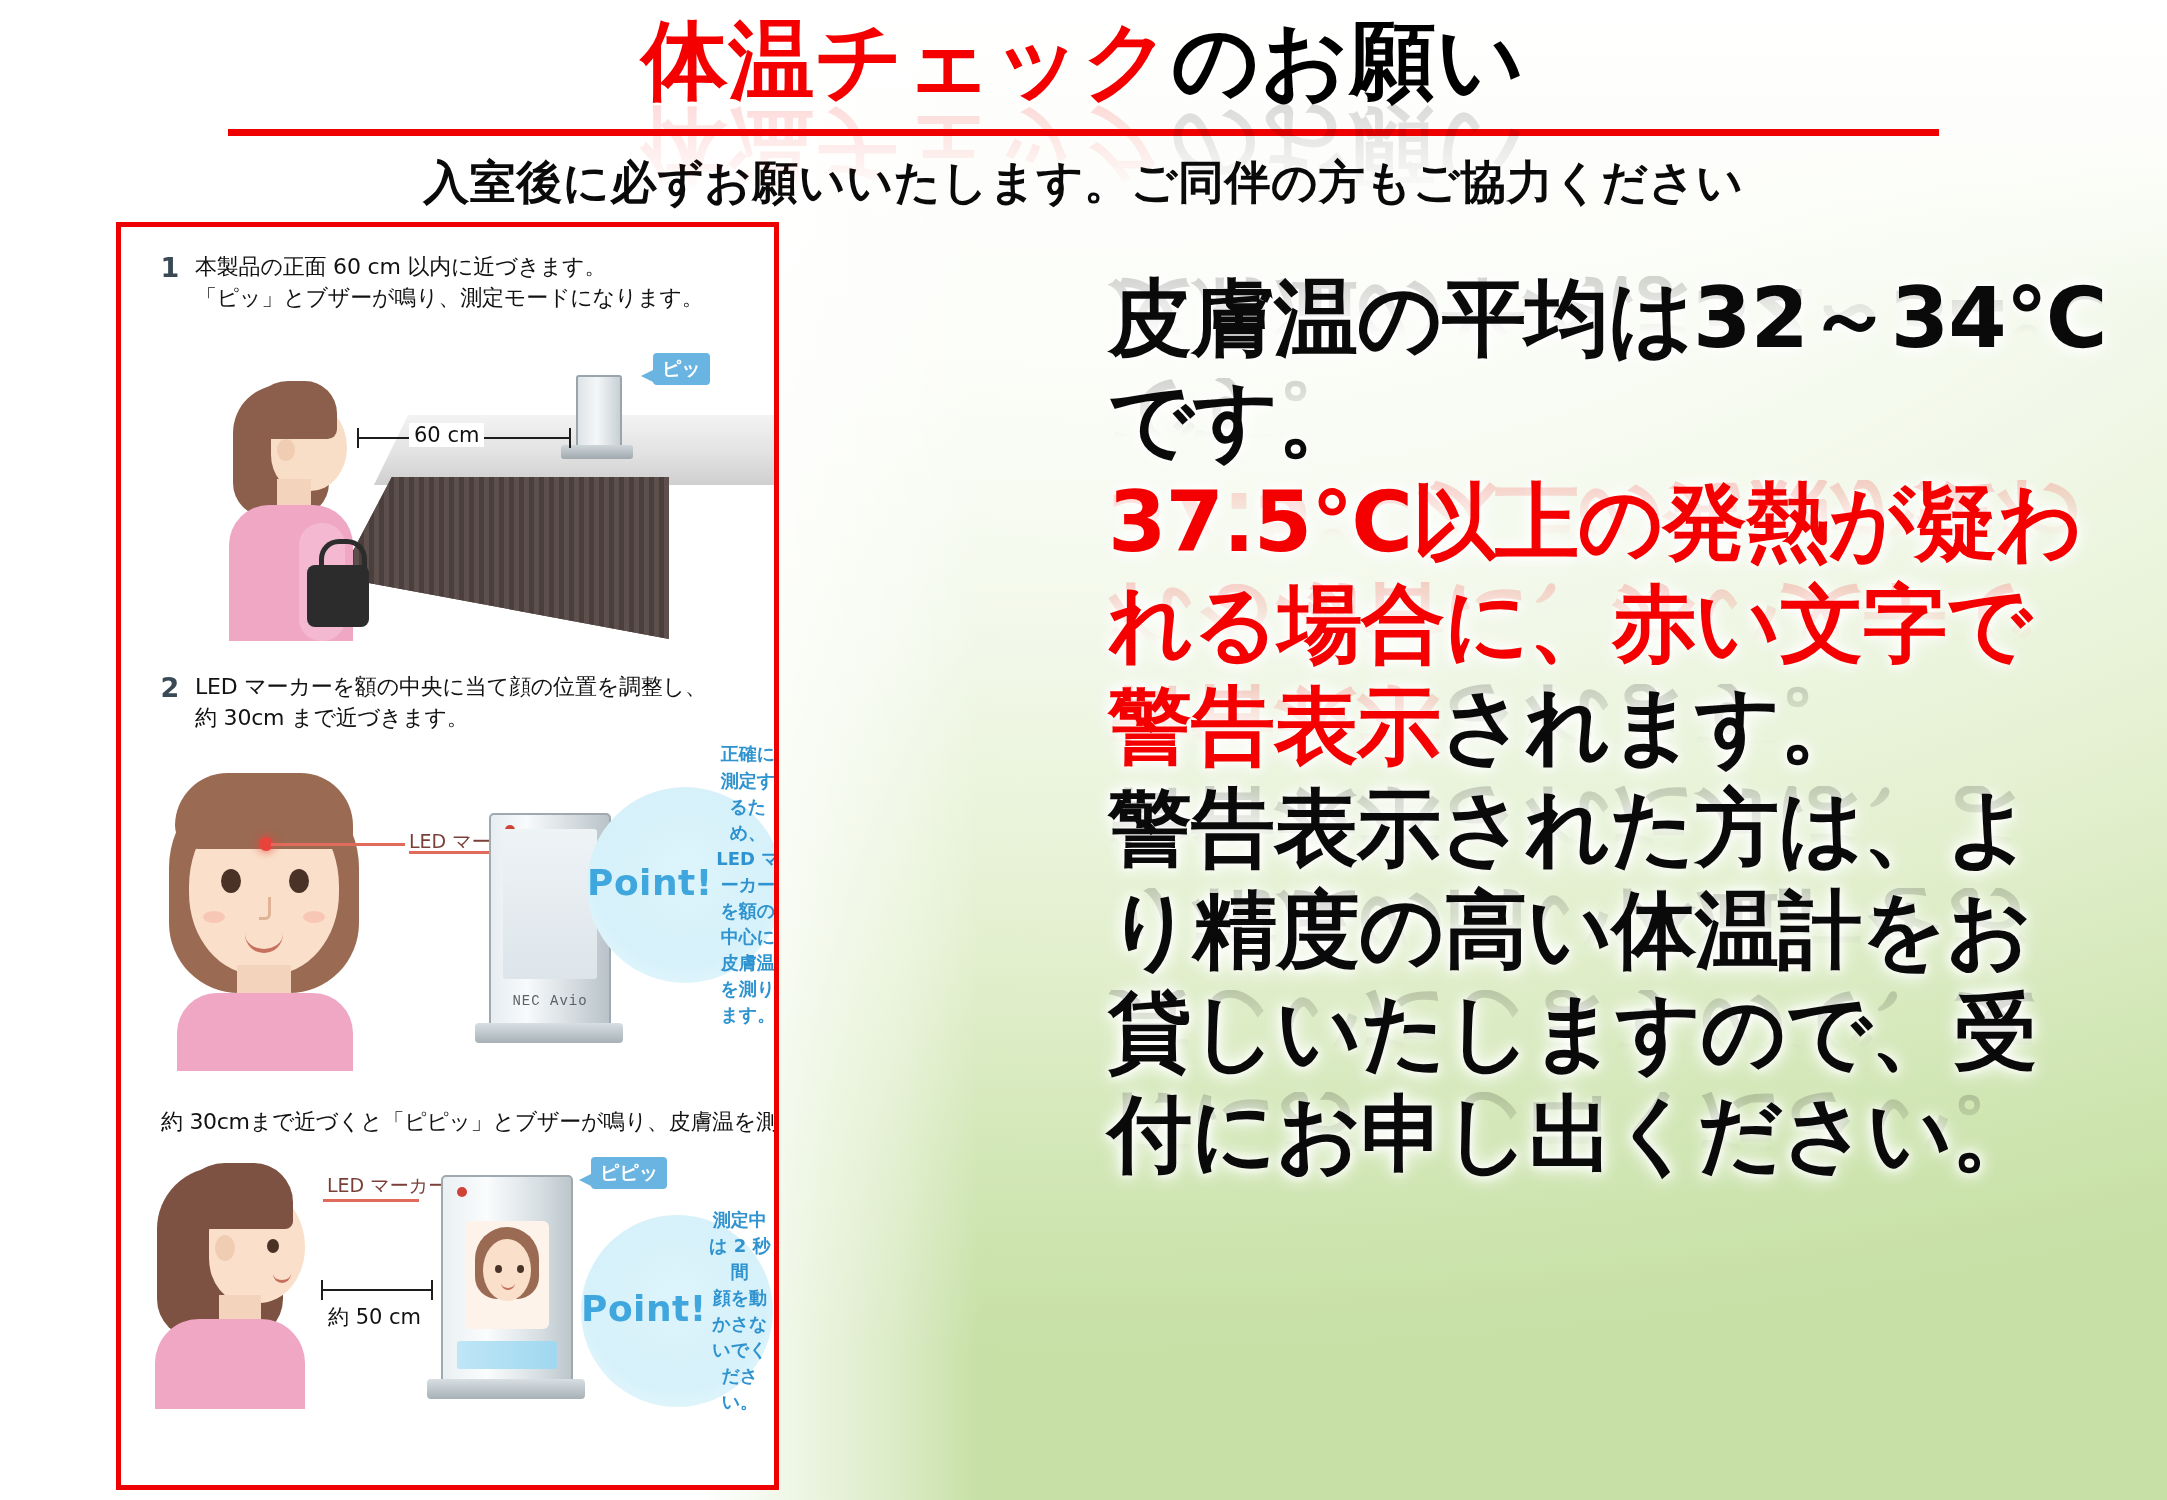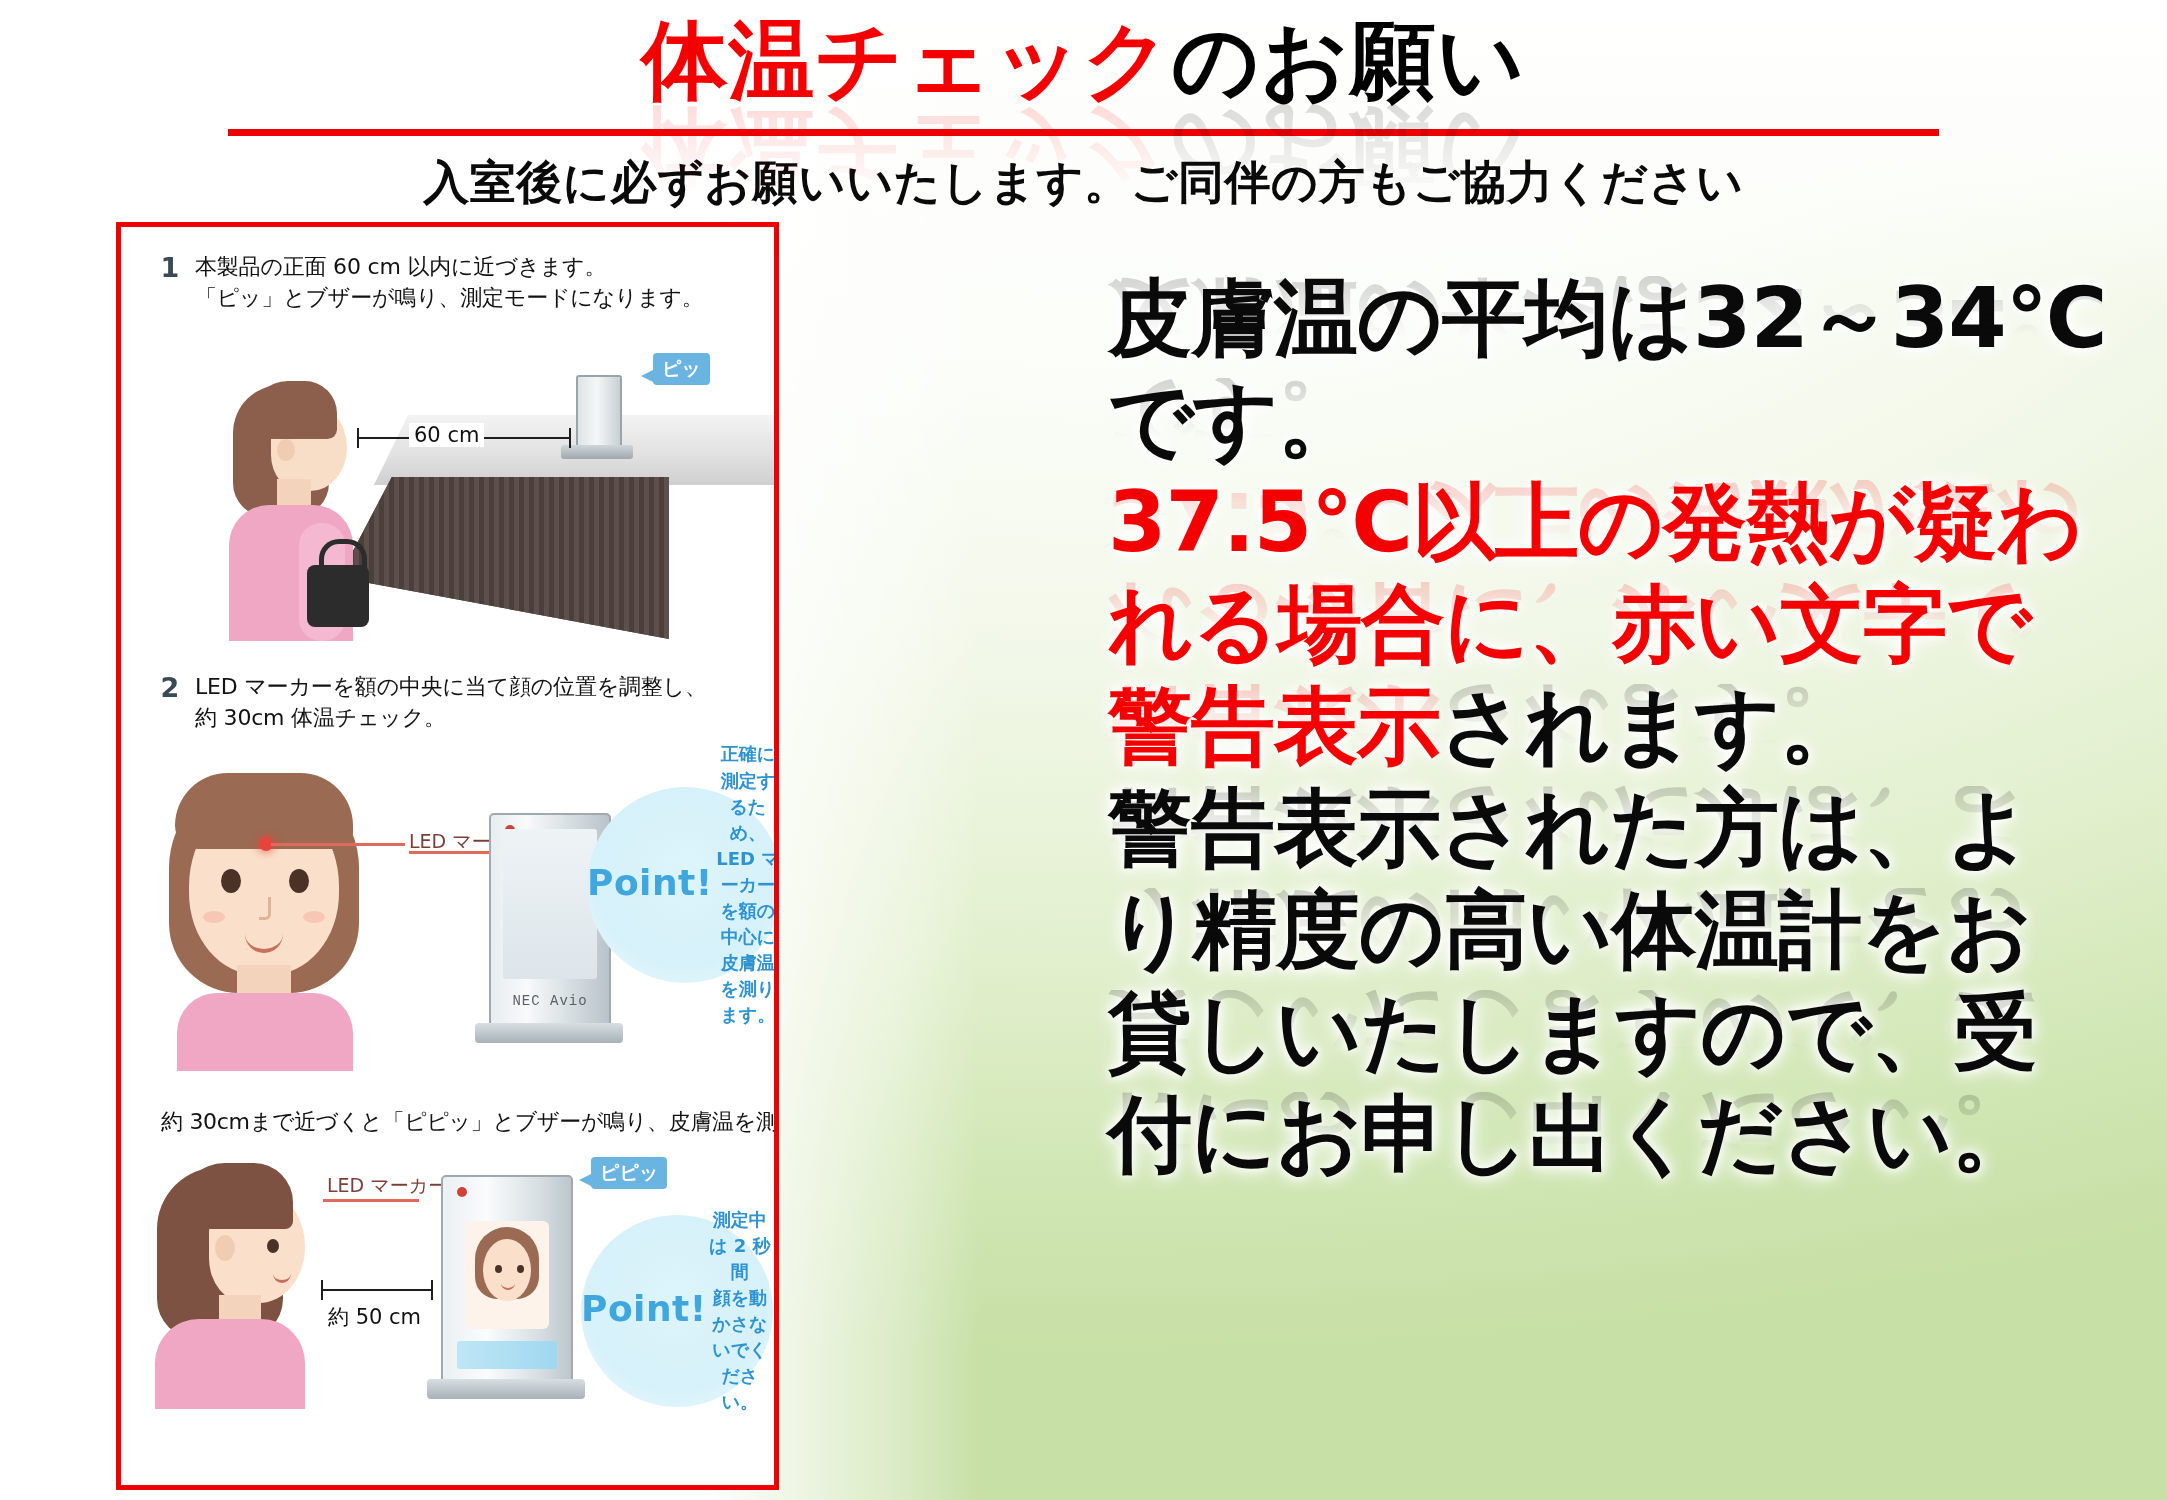--- a/index.html
+++ b/index.html
@@ -582,21 +582,21 @@
 
         <div class="dist-line"></div>
         <div class="dist-label" style="left:288px; top:96px;">60 cm</div>
         <div class="beep-tag" style="left:532px; top:26px;">ピッ</div>
       </div>
 
       <div class="step-row" style="left:36px; top:444px;">
         <div class="step-num">2</div>
         <div>
           <div class="step-text">LED マーカーを額の中央に当て顔の位置を調整し、</div>
-          <div class="step-text">約 30cm 体温チェック。</div>
+          <div class="step-text">約 30cm まで近づきます。</div>
         </div>
       </div>
 
       <div class="fig" style="left:20px; top:524px; width:643px; height:330px;">
         <div class="p2-hair"></div>
         <div class="p2-face"></div>
         <div class="p2-bang"></div>
         <div class="p2-eye l"></div>
         <div class="p2-eye r"></div>
         <div class="p2-cheek l"></div>

